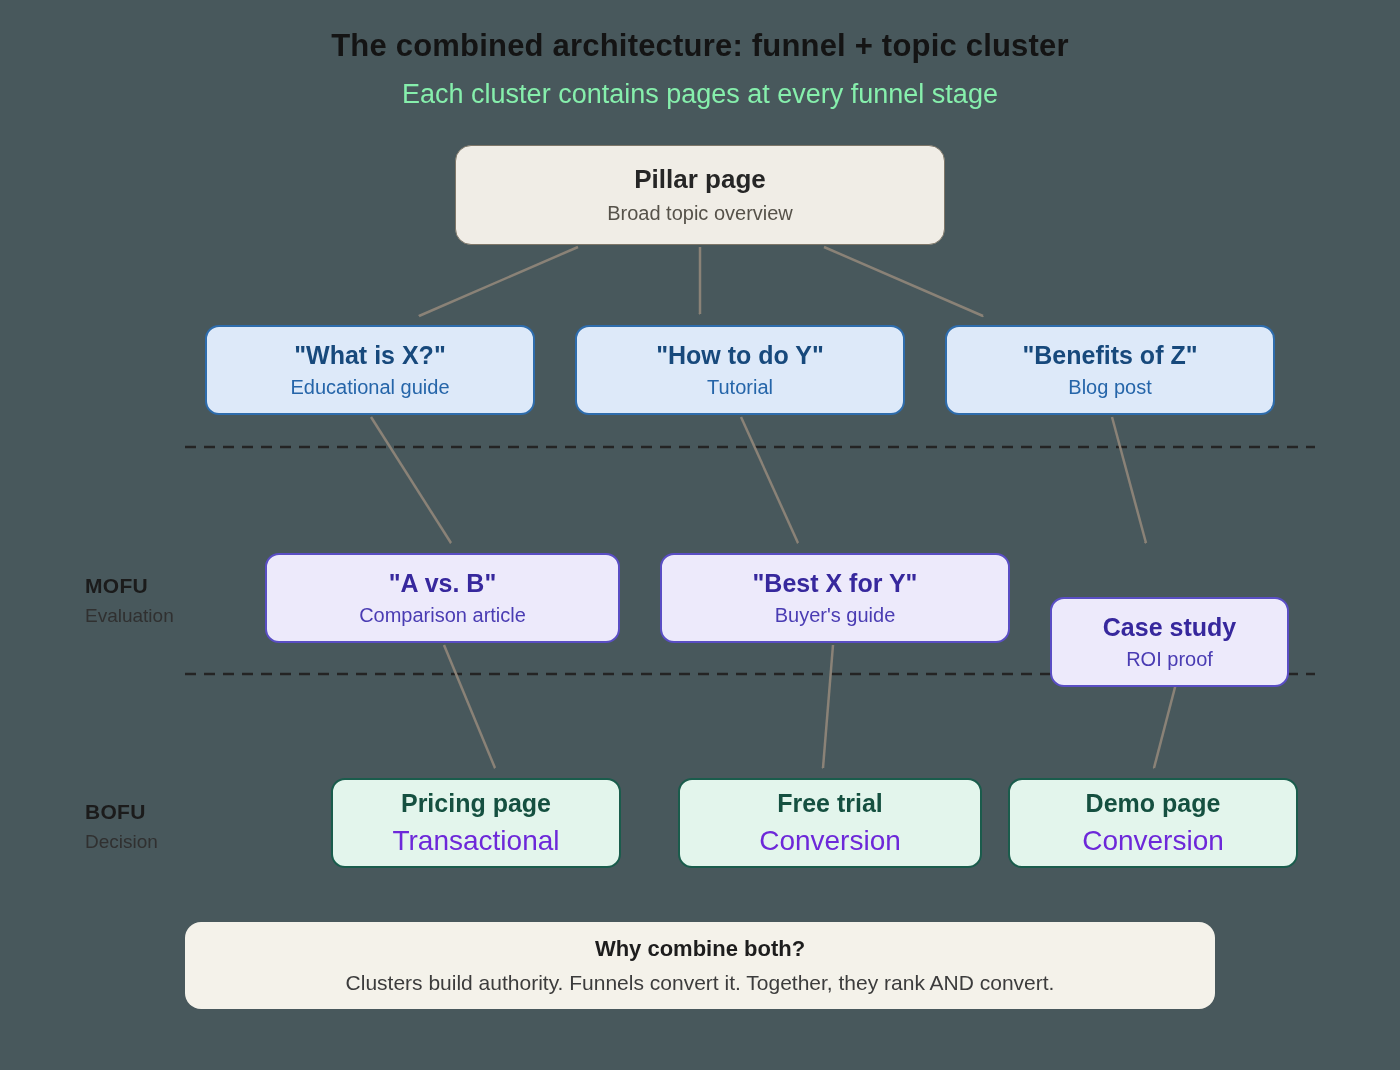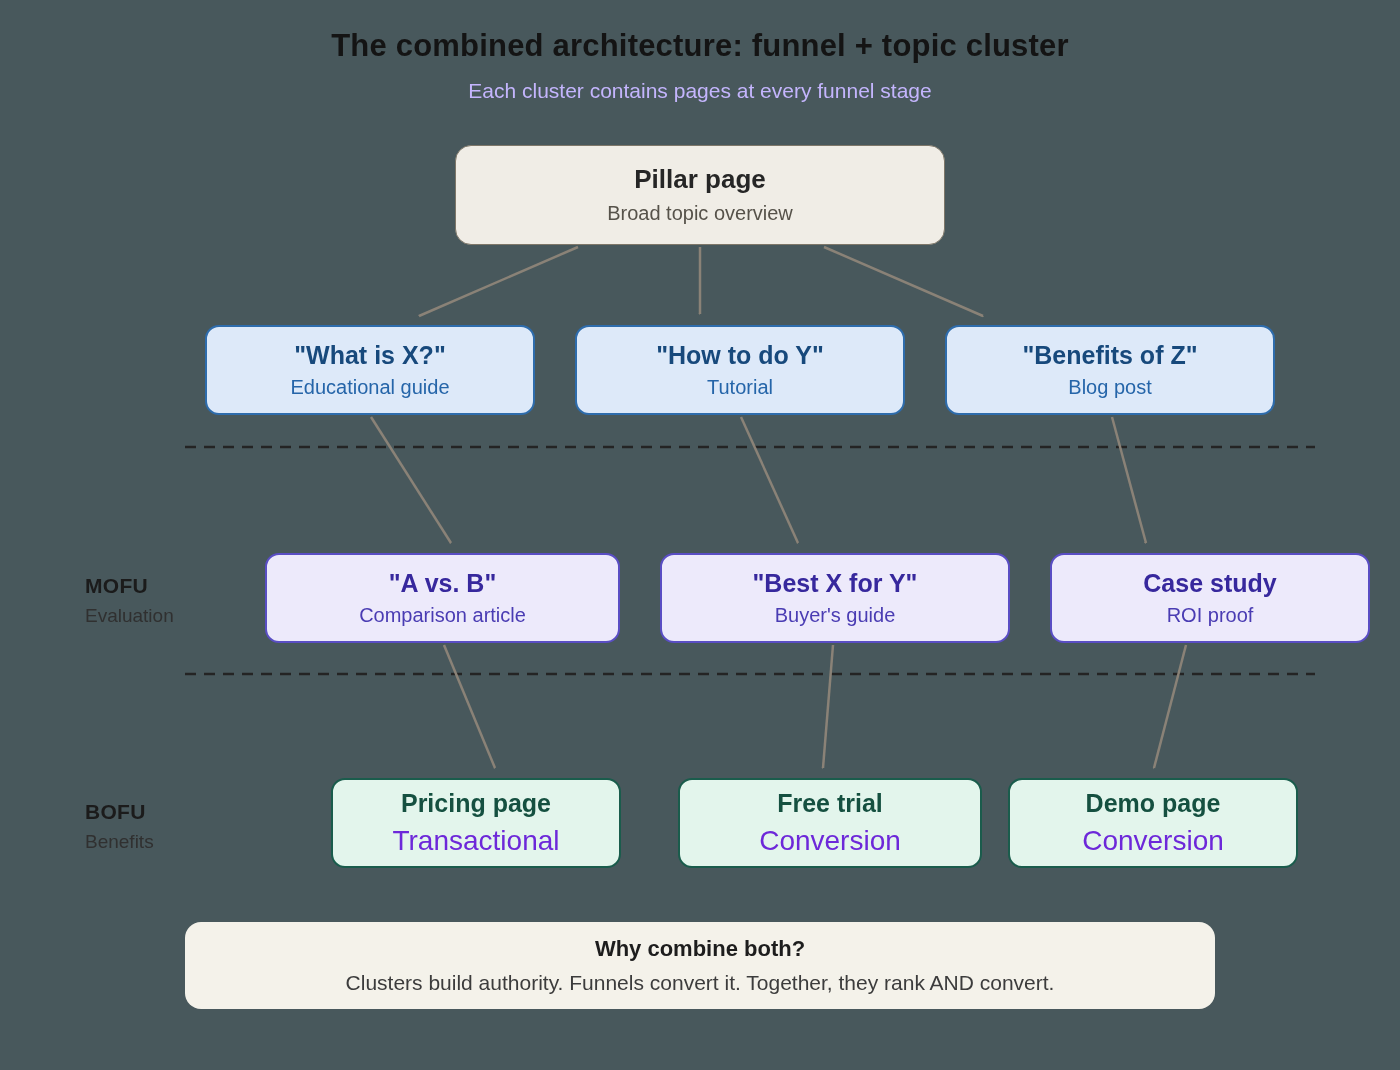--- a/index.html
+++ b/index.html
@@ -16,21 +16,21 @@
   }
   .title{
     position:absolute; left:0; top:28px; width:100%;
     text-align:center;
     font-size:31px; font-weight:700; color:#141414;
     letter-spacing:.2px;
   }
   .subtitle{
     position:absolute; left:0; top:79px; width:100%;
     text-align:center;
-    font-size:21px; color:#c4b5fd;
+    font-size:27px; color:#86efac;
   }
   .node{
     position:absolute;
     display:flex; flex-direction:column; justify-content:center; align-items:center;
     text-align:center;
     box-sizing:border-box;
   }
   .node .t{line-height:1.15;}
   .node .s{line-height:1.15; margin-top:7px;}
 
@@ -127,21 +127,21 @@
     <div class="t">Pillar page</div>
     <div class="s">Broad topic overview</div>
   </div>
 
   <div class="stage stage-mofu">
     <div class="big">MOFU</div>
     <div class="small">Evaluation</div>
   </div>
   <div class="stage stage-bofu">
     <div class="big">BOFU</div>
-    <div class="small">Benefits</div>
+    <div class="small">Decision</div>
   </div>
 
   <div class="node tofu-box" style="left:205px;width:330px;">
     <div class="t">"What is X?"</div>
     <div class="s">Educational guide</div>
   </div>
   <div class="node tofu-box" style="left:575px;width:330px;">
     <div class="t">"How to do Y"</div>
     <div class="s">Tutorial</div>
   </div>
@@ -151,21 +151,21 @@
   </div>
 
   <div class="node mofu-box" style="left:265px;width:355px;">
     <div class="t">"A vs. B"</div>
     <div class="s">Comparison article</div>
   </div>
   <div class="node mofu-box" style="left:660px;width:350px;">
     <div class="t">"Best X for Y"</div>
     <div class="s">Buyer's guide</div>
   </div>
-  <div class="node mofu-box" style="left:1050px;width:320px;">
+  <div class="node mofu-box" style="left:1050px;width:239px;margin-top:44px;">
     <div class="t">Case study</div>
     <div class="s">ROI proof</div>
   </div>
 
   <div class="node bofu-box" style="left:331px;width:290px;">
     <div class="t">Pricing page</div>
     <div class="s">Transactional</div>
   </div>
   <div class="node bofu-box" style="left:678px;width:304px;">
     <div class="t">Free trial</div>

